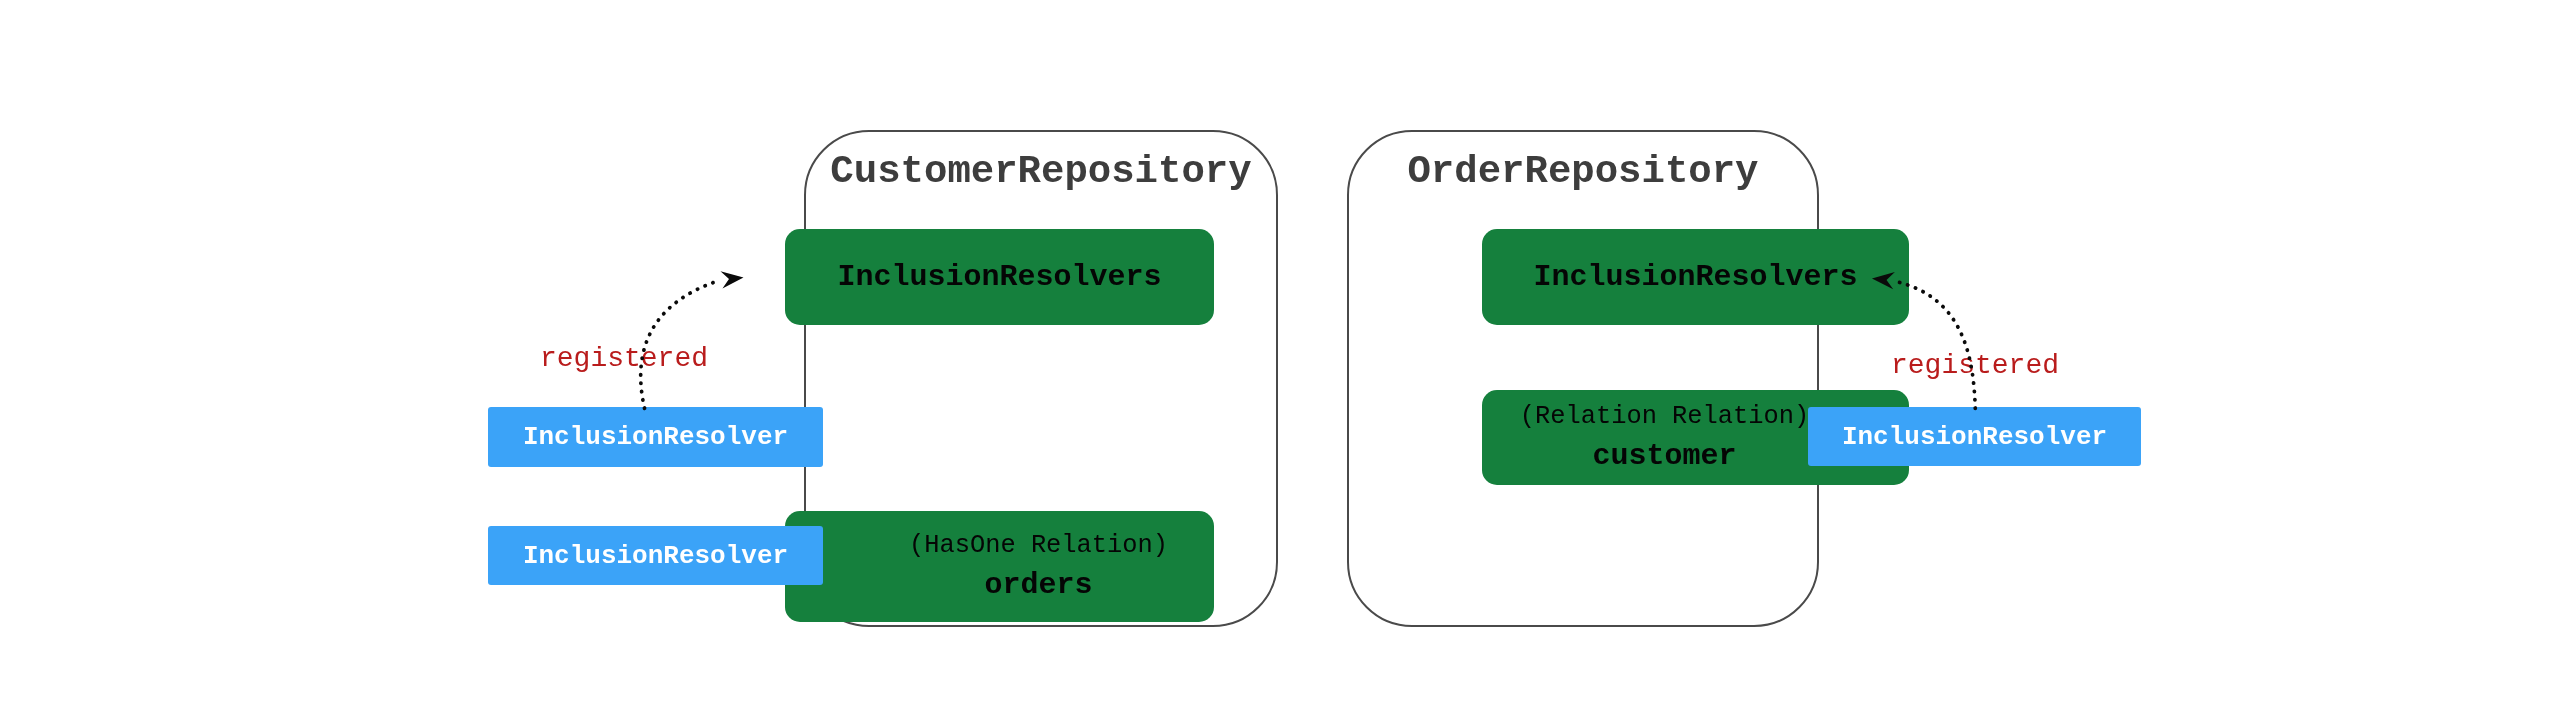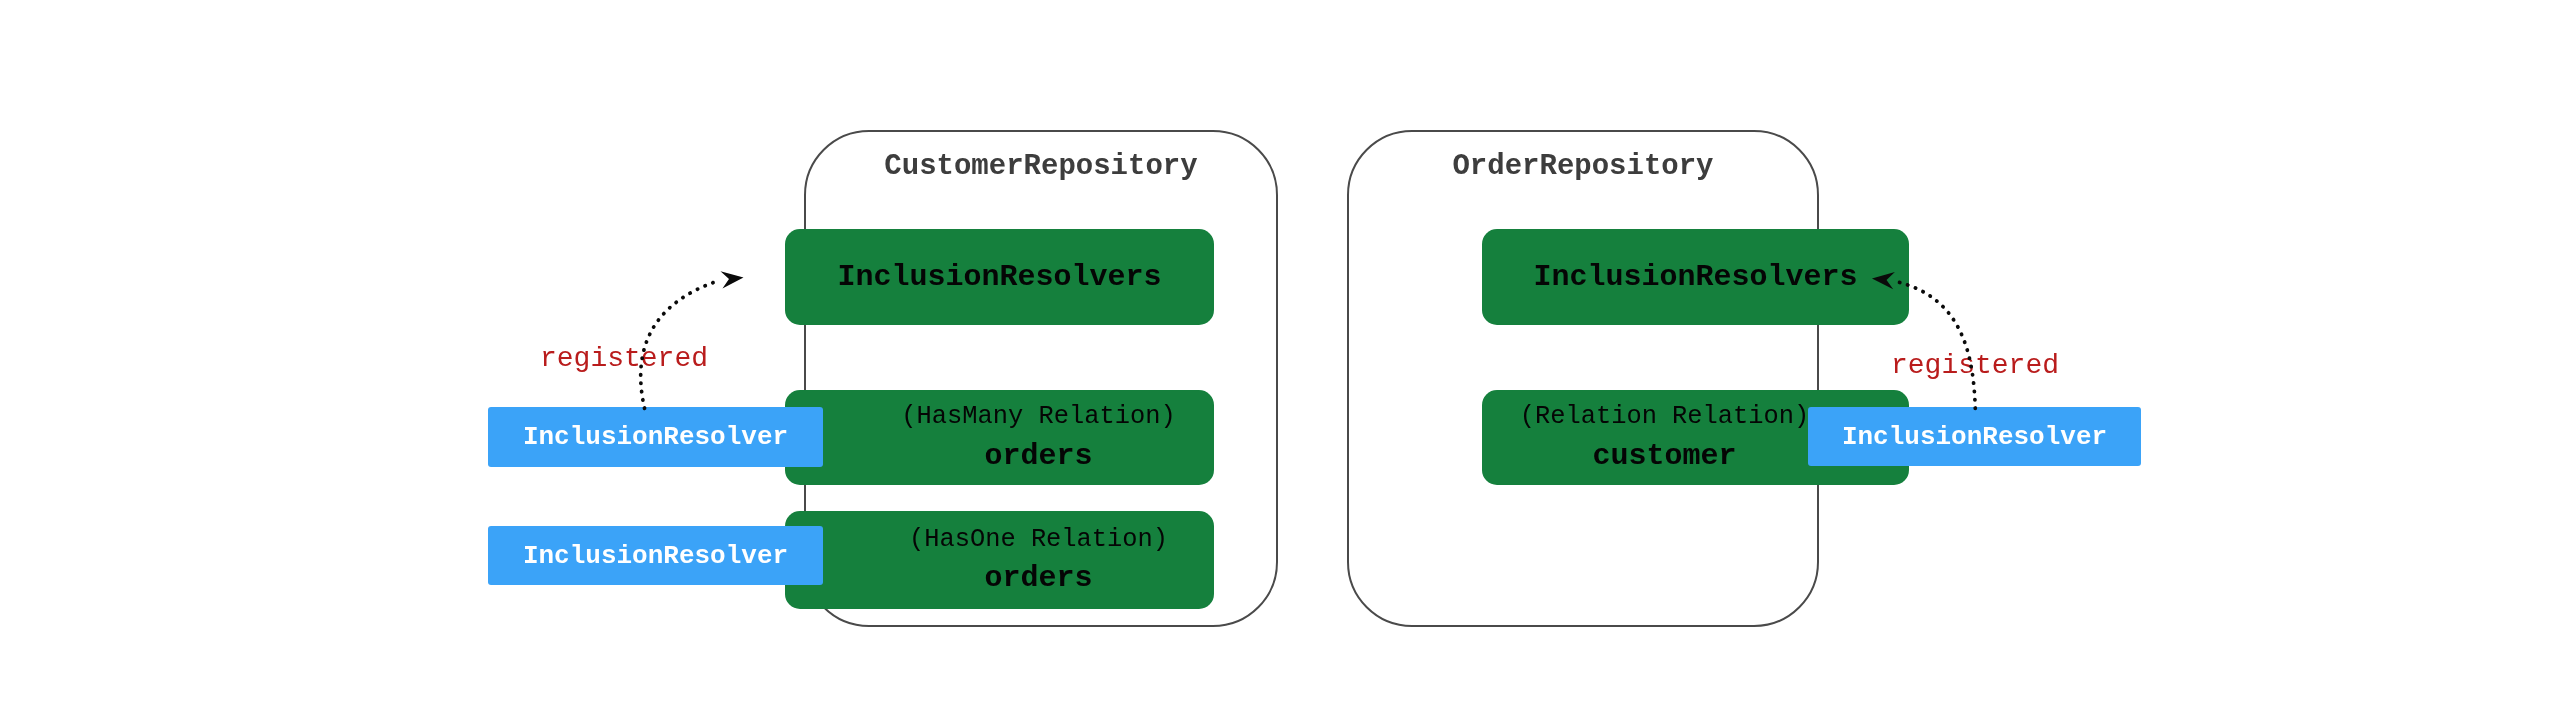--- a/index.html
+++ b/index.html
@@ -27,21 +27,21 @@
     z-index: 1;
   }
   .repo-left  { left: 804px; width: 474px; }
   .repo-right { left: 1347px; width: 472px; }
   .repo-title {
     position: absolute;
     top: 18.4px;
     left: 0;
     width: 100%;
     text-align: center;
-    font-size: 29px;
+    font-size: 39px;
     font-weight: bold;
     color: #3D3D3D;
     letter-spacing: 0;
     white-space: nowrap;
   }
   
   .ybox {
     position: absolute;
     background: #15803d;
     border-radius: 15px;
@@ -65,21 +65,21 @@
     white-space: nowrap;
     margin-bottom: 7.6px;
   }
   .ybox .rel-name {
     font-size: 30px;
     font-weight: bold;
     white-space: nowrap;
   }
   #y-left-resolvers  { left: 745px; top: 229px; width: 429px; height: 96px; }
   #y-left-orders     { left: 745px; top: 390px; width: 429px; height: 95px; padding-left: 78px; }
-  #y-left-address    { left: 745px; top: 511px; width: 429px; height: 98px; padding-left: 78px; }
+  #y-left-address    { left: 745px; top: 511px; width: 429px; height: 111px; padding-left: 78px; }
   #y-right-resolvers { left: 1442px; top: 229px; width: 427px; height: 96px; }
   #y-right-customer  { left: 1442px; top: 390px; width: 427px; height: 95px; padding-right: 62px; }
   
   .chip {
     position: absolute;
     background: #3BA3F8;
     border-radius: 3px;
     z-index: 3;
     display: flex;
     align-items: center;
@@ -123,24 +123,20 @@
   </div>
 
   <div class="repo repo-right">
     <div class="repo-title">OrderRepository</div>
   </div>
 
   <div class="ybox" id="y-left-resolvers">
     <div class="main-label">InclusionResolvers</div>
   </div>
 
-  <div class="ybox" id="y-left-orders">
-    <div class="rel-kind">(HasMany Relation)</div>
-    <div class="rel-name">orders</div>
-  </div>
 
   <div class="ybox" id="y-left-address">
     <div class="rel-kind">(HasOne Relation)</div>
     <div class="rel-name">orders</div>
   </div>
 
   <div class="ybox" id="y-right-resolvers">
     <div class="main-label">InclusionResolvers</div>
   </div>
 

